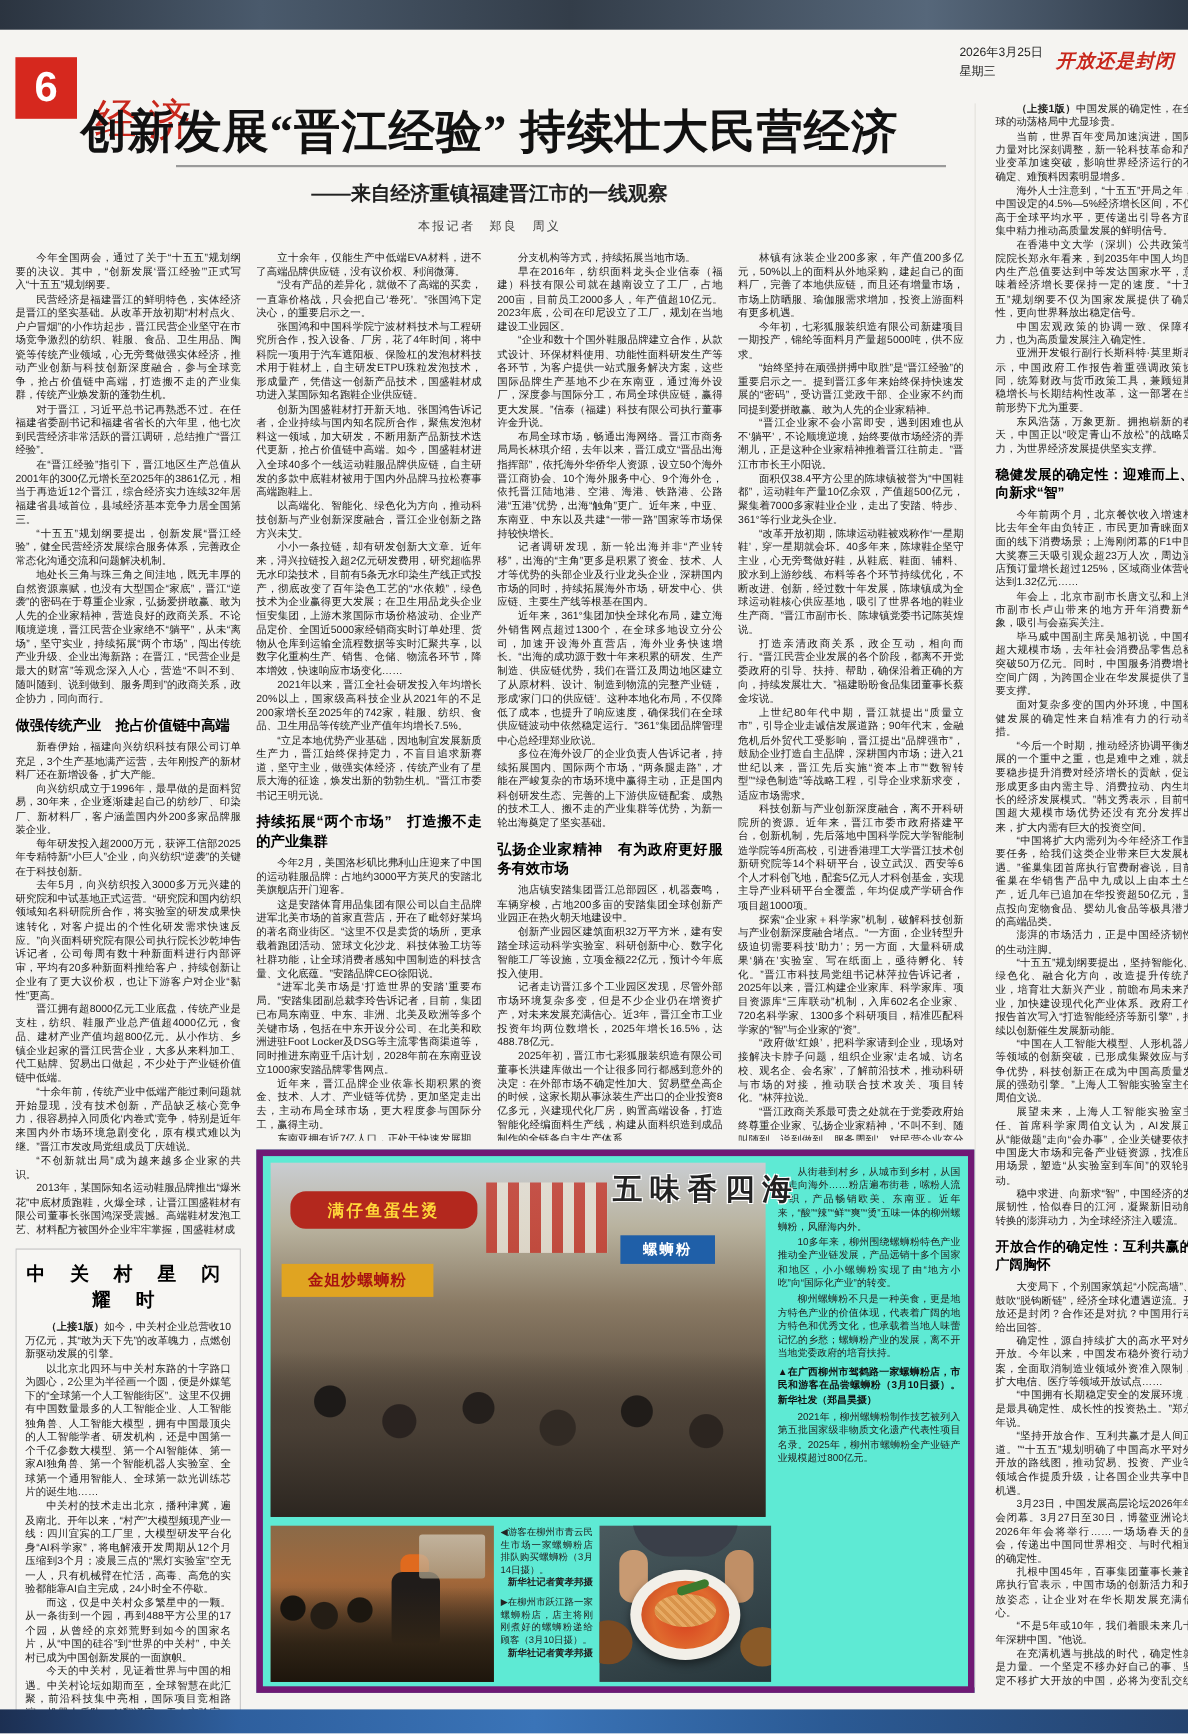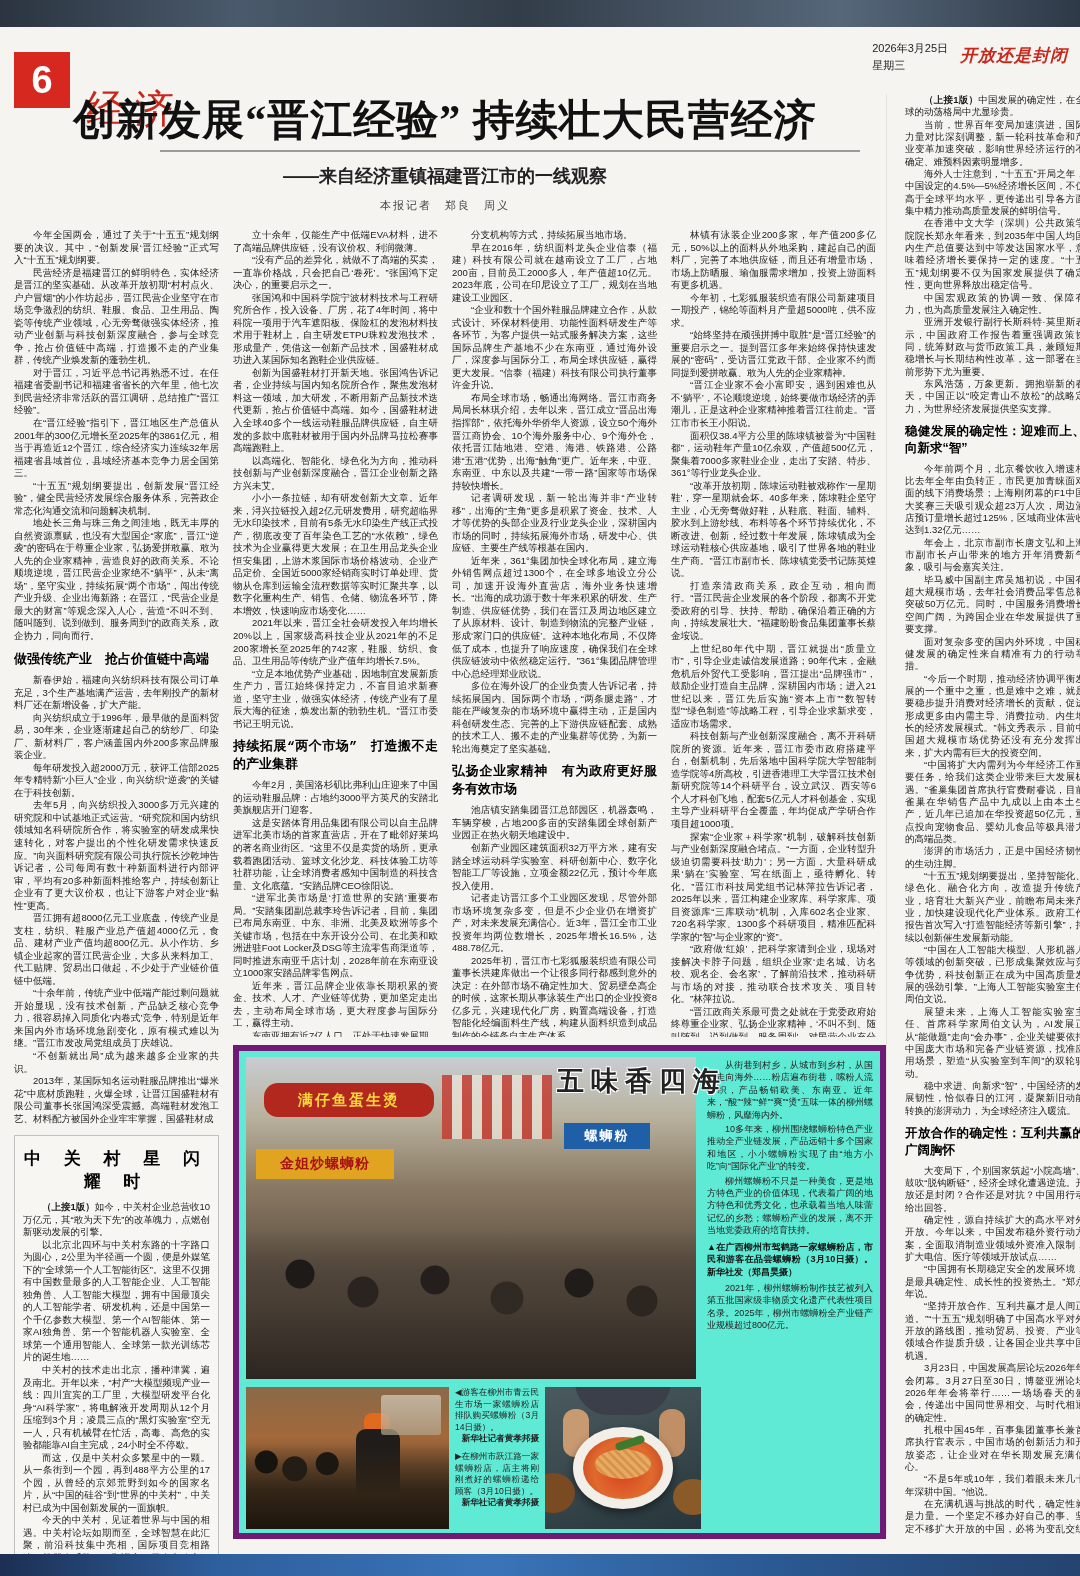--- a/index.html
+++ b/index.html
@@ -22,21 +22,21 @@
   .hrule{position:absolute;left:160px;top:150px;width:700px;height:2px;background:#9a9a9a;}
   
   .main-left{position:absolute;left:14px;top:92px;width:862px;}
   .headline{font-size:42px;font-weight:900;text-align:center;letter-spacing:1px;color:#111;
     font-family:"Liberation Serif","DejaVu Serif",serif;white-space:nowrap;}
   .deck{font-size:18px;font-weight:bold;text-align:center;margin-top:16px;color:#222;}
   .byline{font-size:11px;text-align:center;margin-top:10px;color:#444;letter-spacing:2px;}
   .cols{display:flex;gap:14px;margin-top:16px;justify-content:flex-end;}
   .col{width:205px;font-size:9.5px;line-height:1.32;text-align:justify;color:#1b1b1b;}
   .col .para{margin:0;text-indent:2em;}
-  .col .subhead{font-size:13px;font-weight:bold;line-height:1.35;margin:8px 0 6px;text-indent:0;color:#000;font-family:Liberation Mono, monospace;}
+  .col .subhead{font-size:13px;font-weight:bold;line-height:1.35;margin:8px 0 6px;text-indent:0;color:#000;}
   .col1{height:1330px;overflow:hidden;}
   .c234wrap{width:643px;}
   .cols234{display:flex;gap:14px;height:808px;overflow:hidden;}
   .cols234 .col{height:808px;overflow:hidden;}
   
   .zgc-box{border:1px solid #c2c2c2;margin-top:10px;padding:8px 8px 6px;background:#f7f6f3;}
   .zgc-title{font-size:17px;font-weight:900;text-align:center;letter-spacing:9px;margin:4px 0 8px;color:#000;}
   
   .rightcol{position:absolute;left:886px;top:94px;width:180px;height:1440px;overflow:hidden;
     font-size:9.5px;line-height:1.3;text-align:justify;color:#1b1b1b;border-left:1px solid #e3e1dc;padding-left:18px;}

